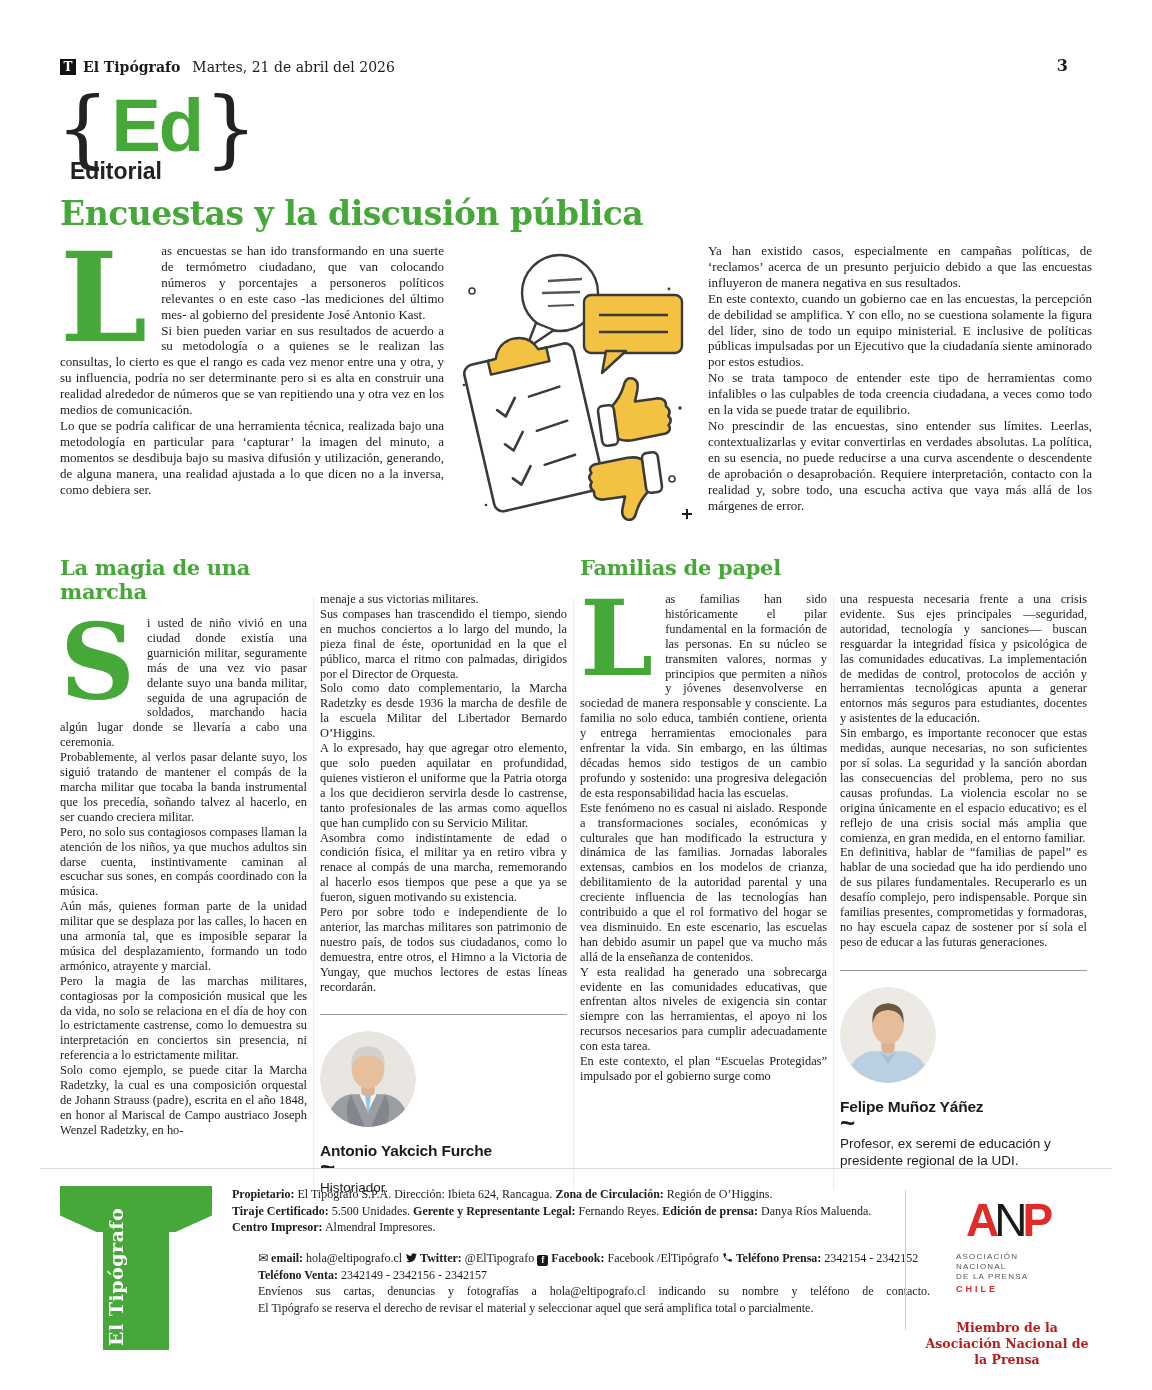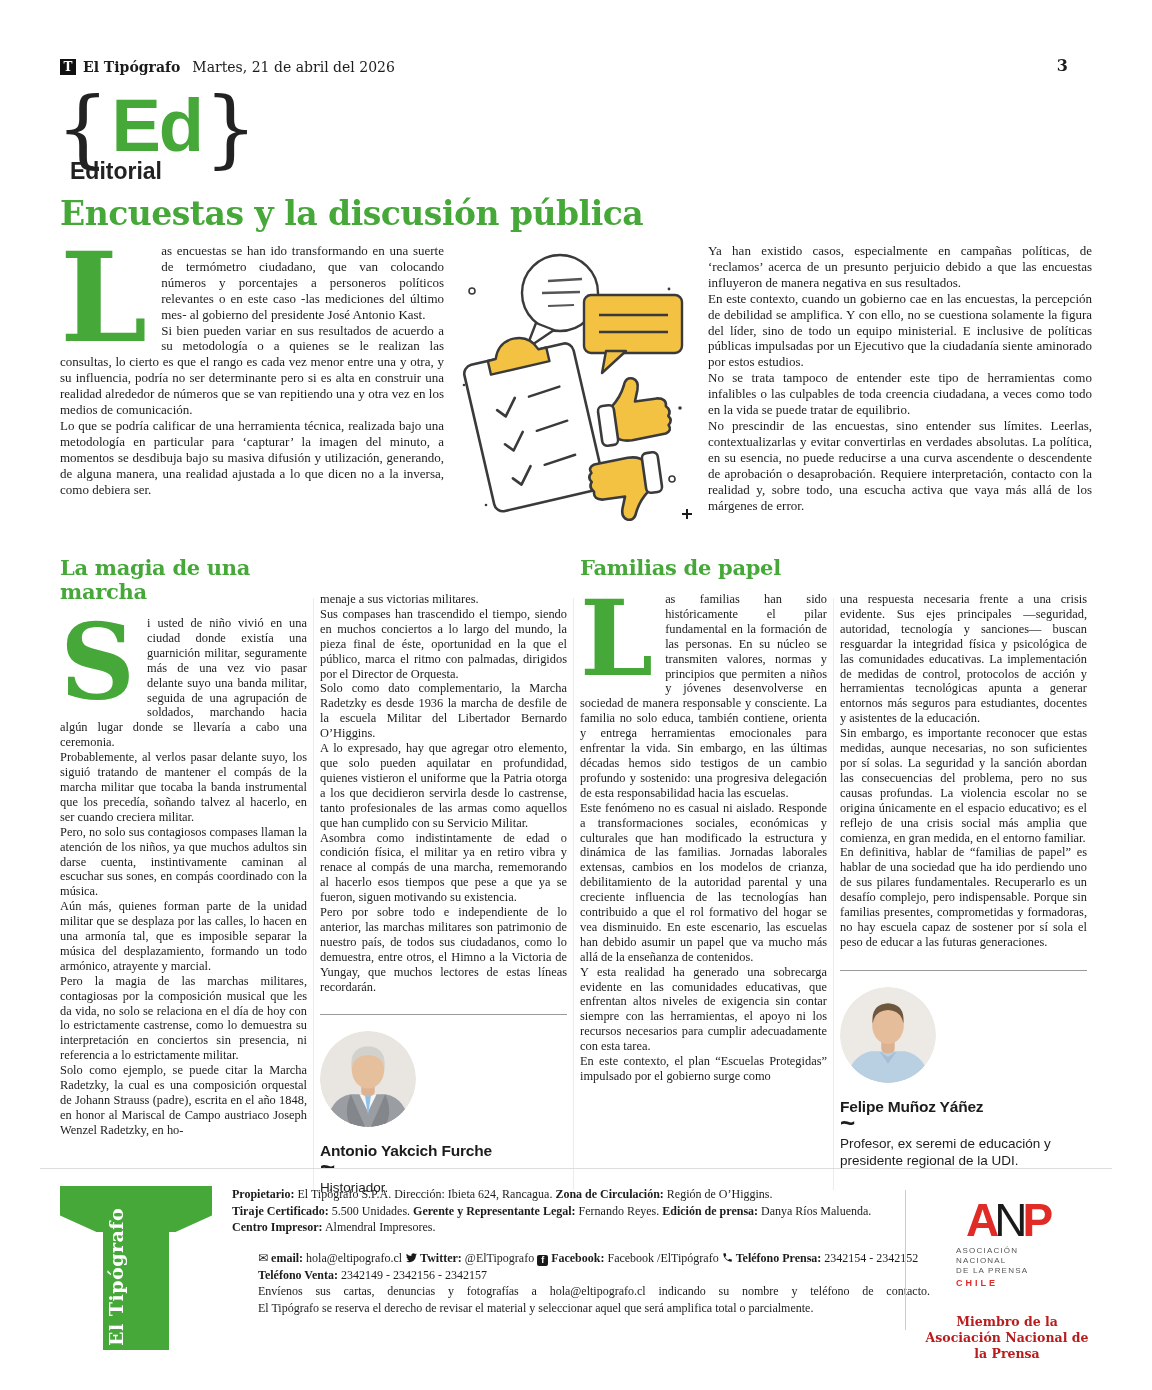--- a/index.html
+++ b/index.html
@@ -71,21 +71,21 @@
   .fb-icon { display:inline-flex; width:11px; height:11px; background:#1a1a1a; color:#fff;
              border-radius:2px; font-family:"Liberation Sans", sans-serif; font-weight:bold;
              font-size:9px; align-items:center; justify-content:center; vertical-align:-1px; }
   .inline-ico { vertical-align:-1px; }
   .env { font-family:"DejaVu Sans", sans-serif; font-size:12px; }
   .footer-divider { position:absolute; left:905px; top:1190px; height:140px; width:1px; background:#ccc; }
   .anp { position:absolute; left:922px; top:1198px; width:170px; text-align:center;
          font-family:"Liberation Sans", sans-serif; }
   .anp-letters { font-weight:bold; font-size:46px; line-height:44px; letter-spacing:-5px; color:#e02b27; }
   .anp-letters .n { color:#1a1a1a; font-weight:normal; }
-  .anp-sub { font-size:8px; letter-spacing:1.2px; color:#555; line-height:10px; margin-top:4px; text-align:center; }
+  .anp-sub { font-size:8px; letter-spacing:1.2px; color:#555; line-height:10px; margin-top:10px; text-align:center; }
   .anp-chile { font-size:9px; letter-spacing:3px; color:#e02b27; font-weight:bold; margin-top:2px; }
   .anp-member { font-family:"DejaVu Serif", serif; font-weight:bold;
                 font-size:12.5px; line-height:16px; margin-top:26px; color:#b91c1c; }
 </style>
 </head>
 <body>
 
 <div class="page">
 
   <div class="masthead">

